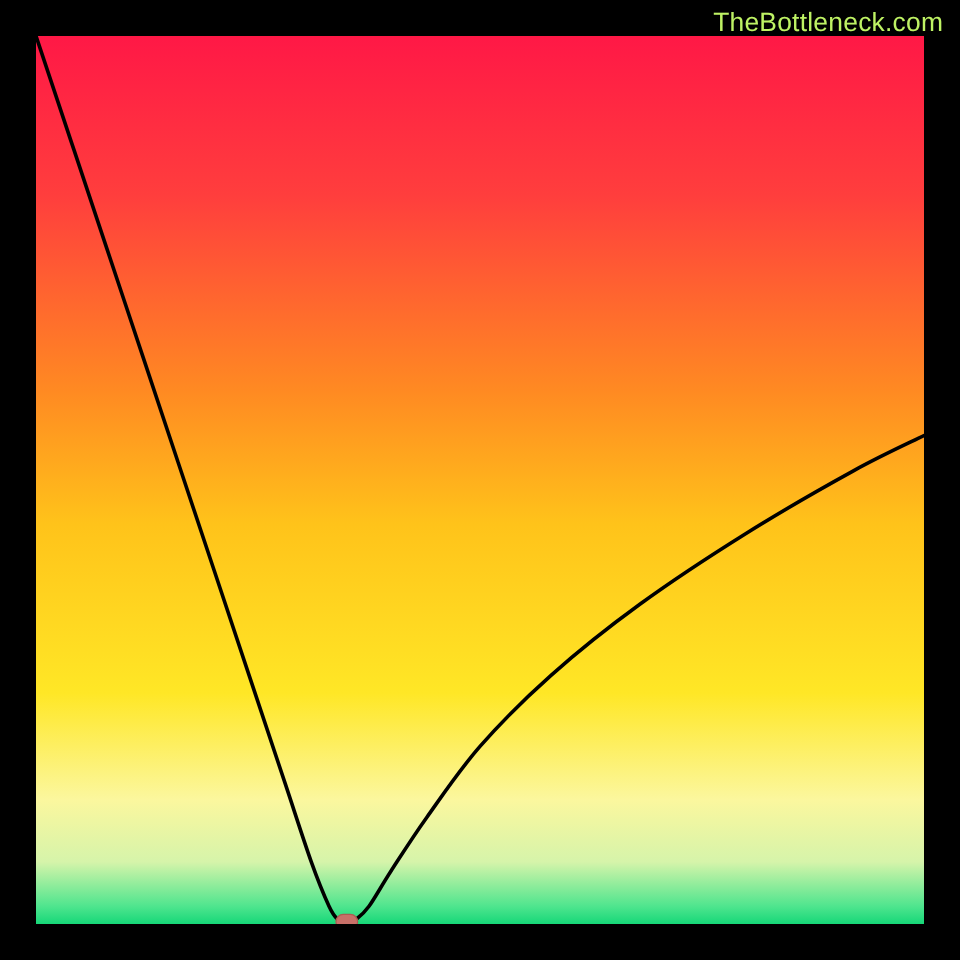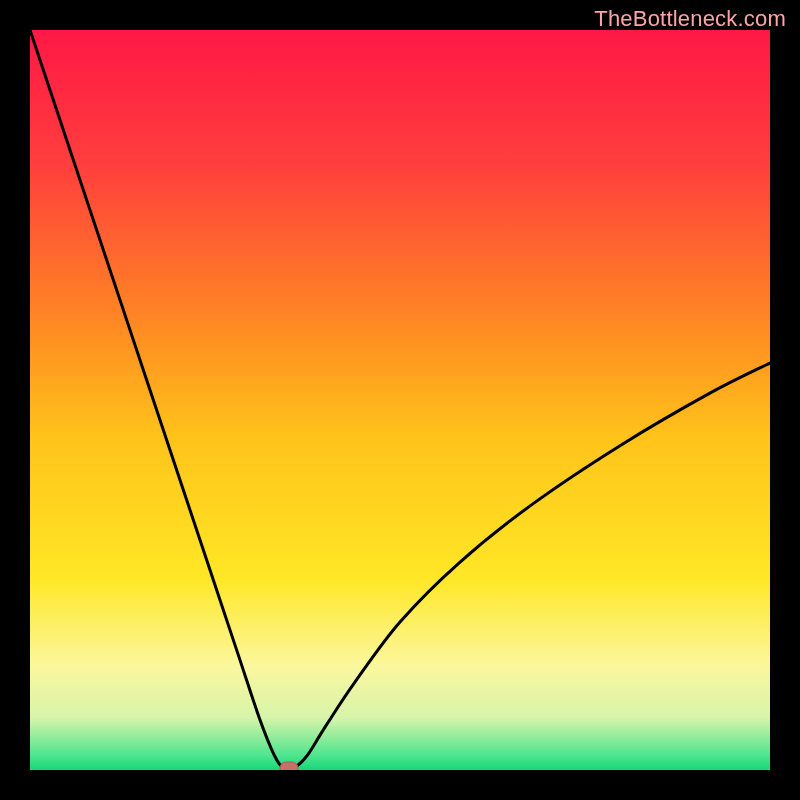--- a/index.html
+++ b/index.html
@@ -26,21 +26,21 @@
   }
   .plot-area svg {
     display: block;
     width: 100%;
     height: 100%;
   }
   .watermark {
     position: absolute;
     top: 6px;
     right: 14px;
-    color: #fca5a5;
+    color: #bef264;
     font-size: 22px;
     font-family: Arial, sans-serif;
     letter-spacing: 0.2px;
   }
 </style>
 </head>
 <body>
 
 <div class="frame">
   <div class="watermark">TheBottleneck.com</div>

